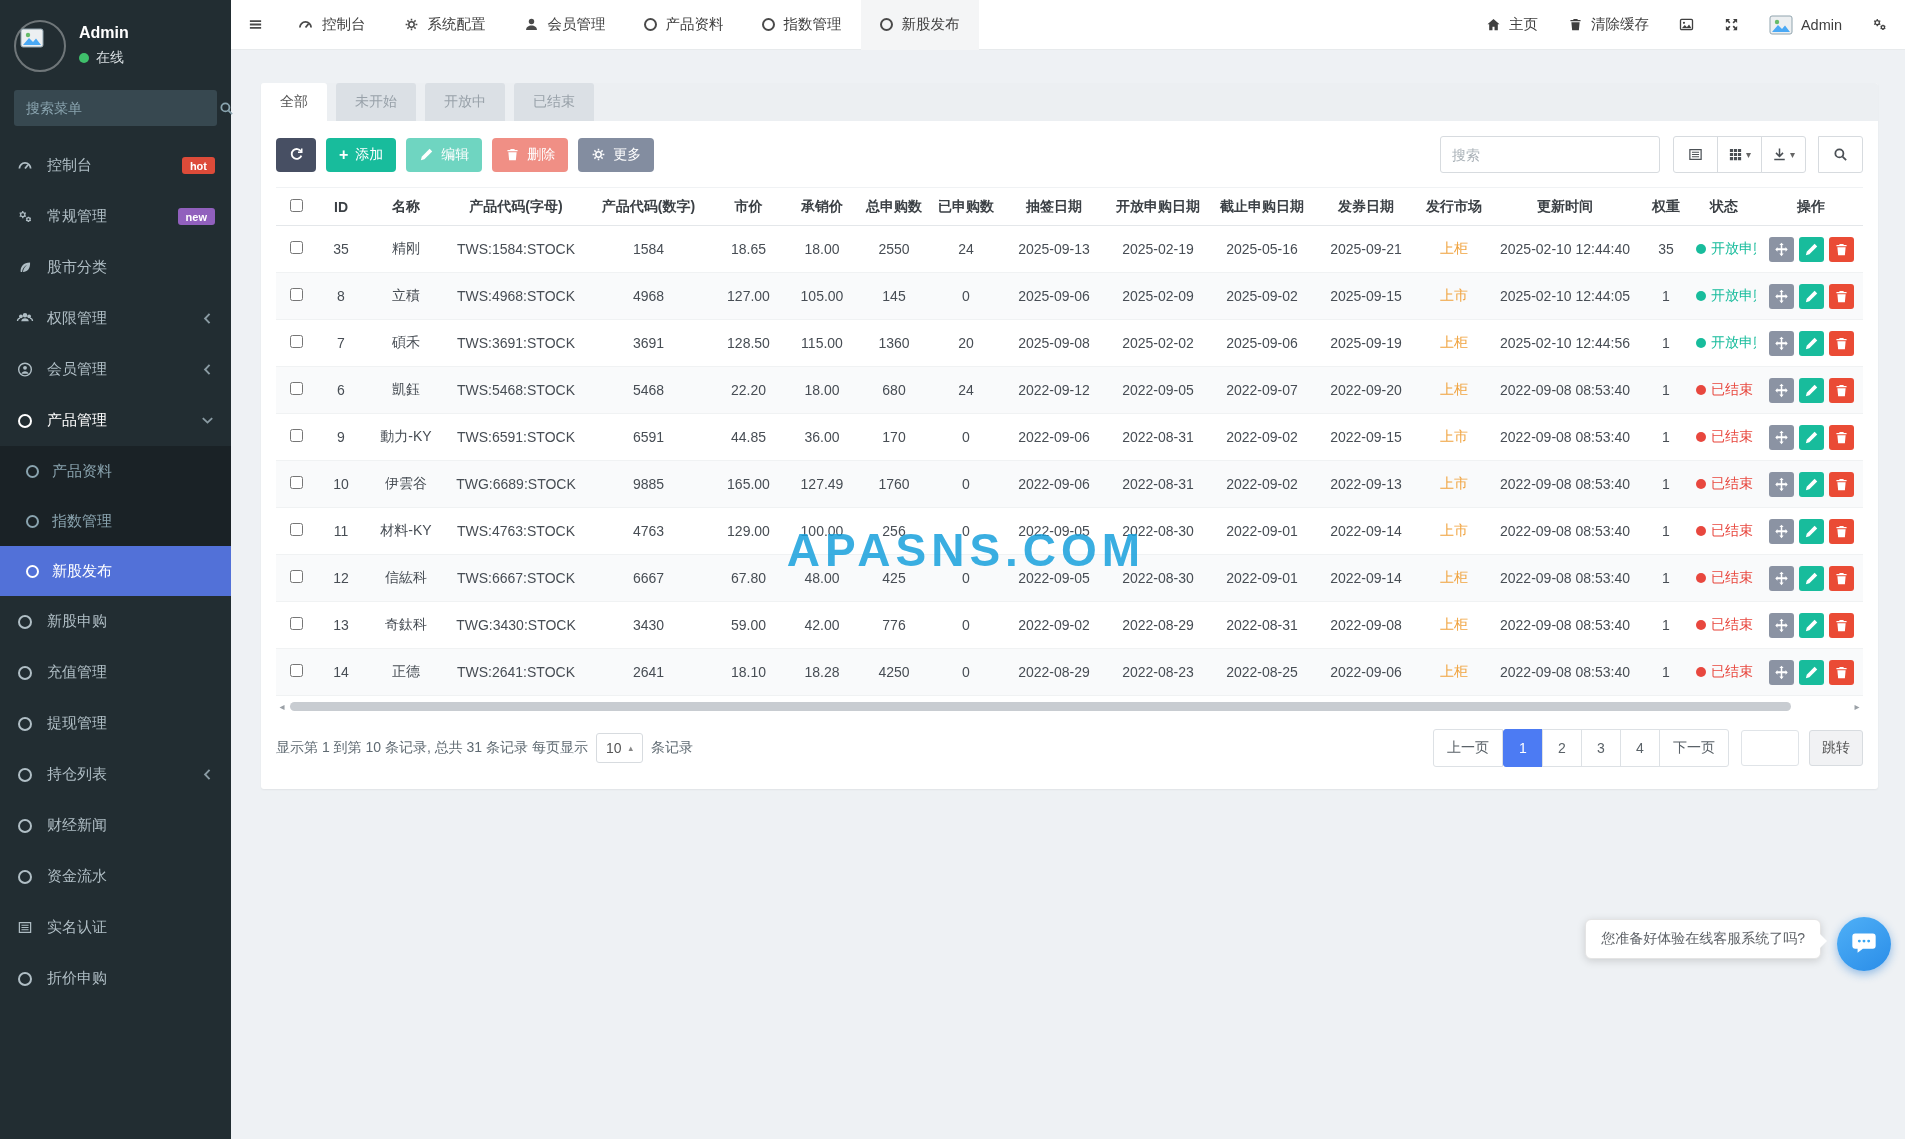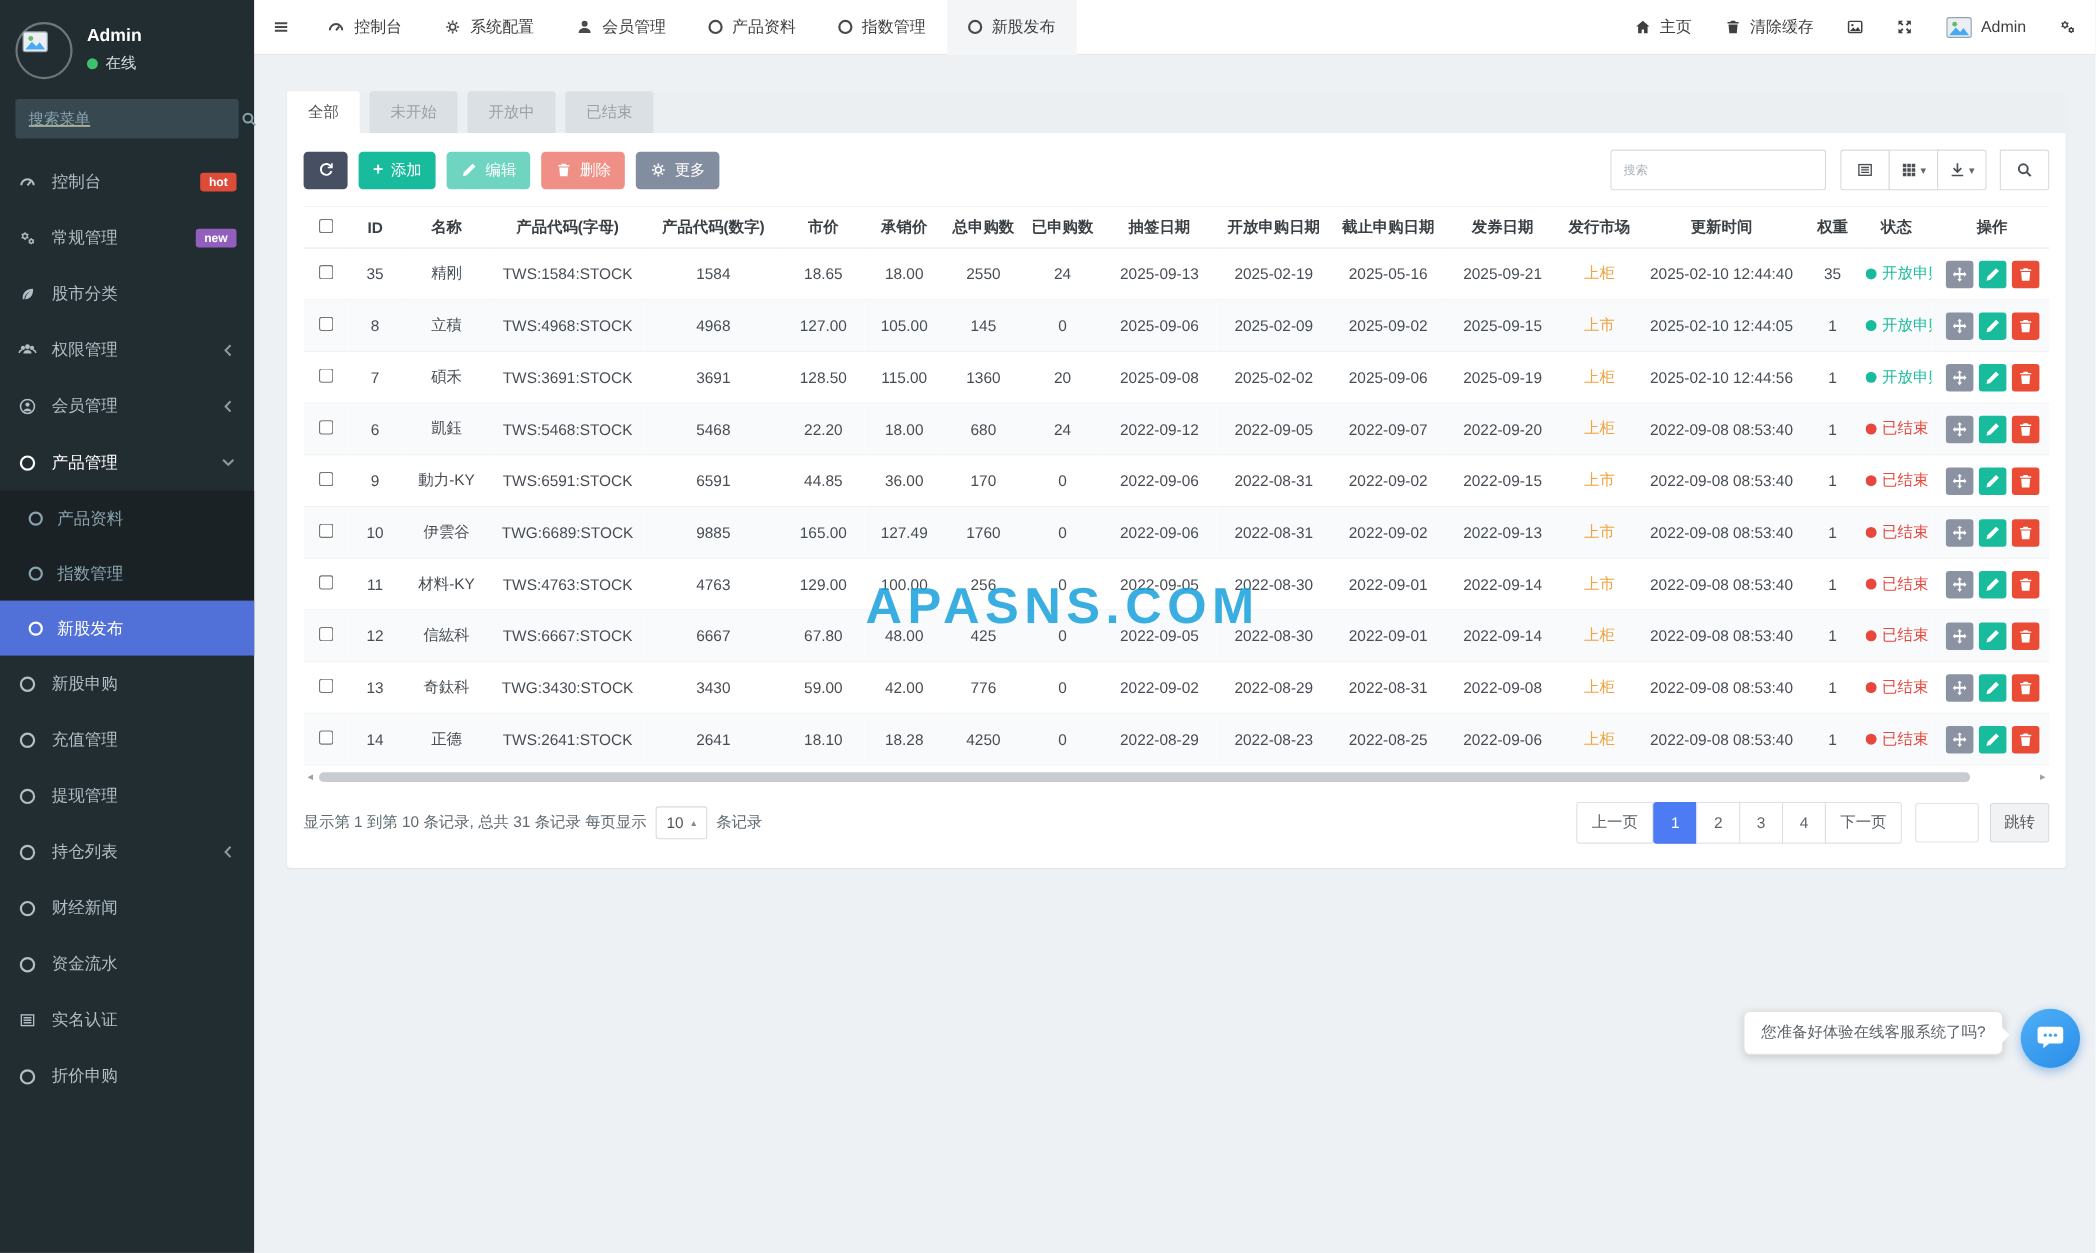--- a/index.html
+++ b/index.html
@@ -10,21 +10,21 @@
   
   .sidebar { position:absolute; left:0; top:0; width:231px; height:100%; background:#222d32; z-index:5; }
   .user-panel { display:flex; gap:13px; padding:20px 14px 12px 14px; align-items:flex-start; }
   .avatar-circle { width:52px; height:52px; border-radius:50%; border:2px solid rgba(255,255,255,.35); display:flex; align-items:flex-start; justify-content:flex-start; padding:4px; }
   .avatar-circle svg { width:24px; height:24px; }
   .user-meta { padding-top:4px; }
   .user-name { color:#fff; font-weight:bold; font-size:16px; }
   .user-status { margin-top:7px; color:#d7dde0; font-size:14px; display:flex; align-items:center; gap:7px; }
   .dot-green { width:10px; height:10px; border-radius:50%; background:#3fbf6b; display:inline-block; }
   .side-search { margin:6px 14px 14px; height:36px; background:#374850; border-radius:3px; display:flex; align-items:center; }
-  .side-search input { flex:1; background:transparent; border:none; outline:none; color:#fef9c3; font-size:14px; padding:0 12px; font-family:inherit;text-decoration:underline; }
+  .side-search input { flex:1; background:transparent; border:none; outline:none; color:#fef9c3; font-size:14px; padding:0 12px; font-family:inherit; }
   .side-search input::placeholder { color:#8aa4af; }
   .side-search .s-btn { width:36px; height:36px; display:flex; align-items:center; justify-content:center; color:#8aa4af; background:transparent; border:none; }
   .side-search .s-btn svg { width:15px; height:15px; }
 
   .menu { margin-top:4px; }
   .m-item { height:51px; display:flex; align-items:center; padding:0 16px; color:#b0bec5; font-size:15px; gap:13px; cursor:pointer; }
   .m-item .mi-icon { width:18px; height:18px; display:flex; align-items:center; justify-content:center; flex:0 0 18px; }
   .m-item .mi-icon svg { width:17px; height:17px; }
   .m-item.open-parent { color:#fff; }
   .badge { margin-left:auto; font-size:11px; font-weight:bold; color:#fff; padding:2.5px 8px; border-radius:3px; }
@@ -62,21 +62,21 @@
   .toolbar { display:flex; align-items:center; }
   .btn { height:34px; border:none; border-radius:4px; padding:0 13px; font-size:14px; color:#fff; display:inline-flex; align-items:center; gap:7px; margin-right:10px; cursor:pointer; font-family:inherit; }
   .btn svg { width:13px; height:13px; }
   .btn-refresh { background:#474f63; width:40px; justify-content:center; padding:0; }
   .btn-add { background:#18bc9c; }
   .btn-edit { background:#18bc9c; opacity:.62;align-items:center; }
   .btn-del { background:#e74c3c; opacity:.62; }
   .btn-more { background:#838da0; }
   .btn-plus { font-size:16px; font-weight:bold; line-height:1; }
   .toolbar-right { margin-left:auto; display:flex; align-items:center; }
-  .tb-search { width:196px; height:37px; border:1px solid #d7dbdf; border-radius:3px; padding:0 11px; font-size:11px; color:#555; outline:none; font-family:inherit; }
+  .tb-search { width:220px; height:37px; border:1px solid #d7dbdf; border-radius:3px; padding:0 11px; font-size:14px; color:#555; outline:none; font-family:inherit; }
   .tb-search::placeholder { color:#aab2b8; }
   .btn-group { display:flex; margin-left:13px; }
   .gbtn { width:45px; height:37px; background:#fff; border:1px solid #d7dbdf; display:flex; align-items:center; justify-content:center; gap:3px; color:#4a4f54; margin-left:-1px; cursor:pointer; }
   .gbtn:first-child { border-radius:3px 0 0 3px; margin-left:0; }
   .gbtn:last-child { border-radius:0 3px 3px 0; }
   .gbtn svg { width:15px; height:15px; }
   .gbtn .caret { font-size:10px; color:#666; }
   .gbtn-single { margin-left:12px; border-radius:3px; }
 
   

